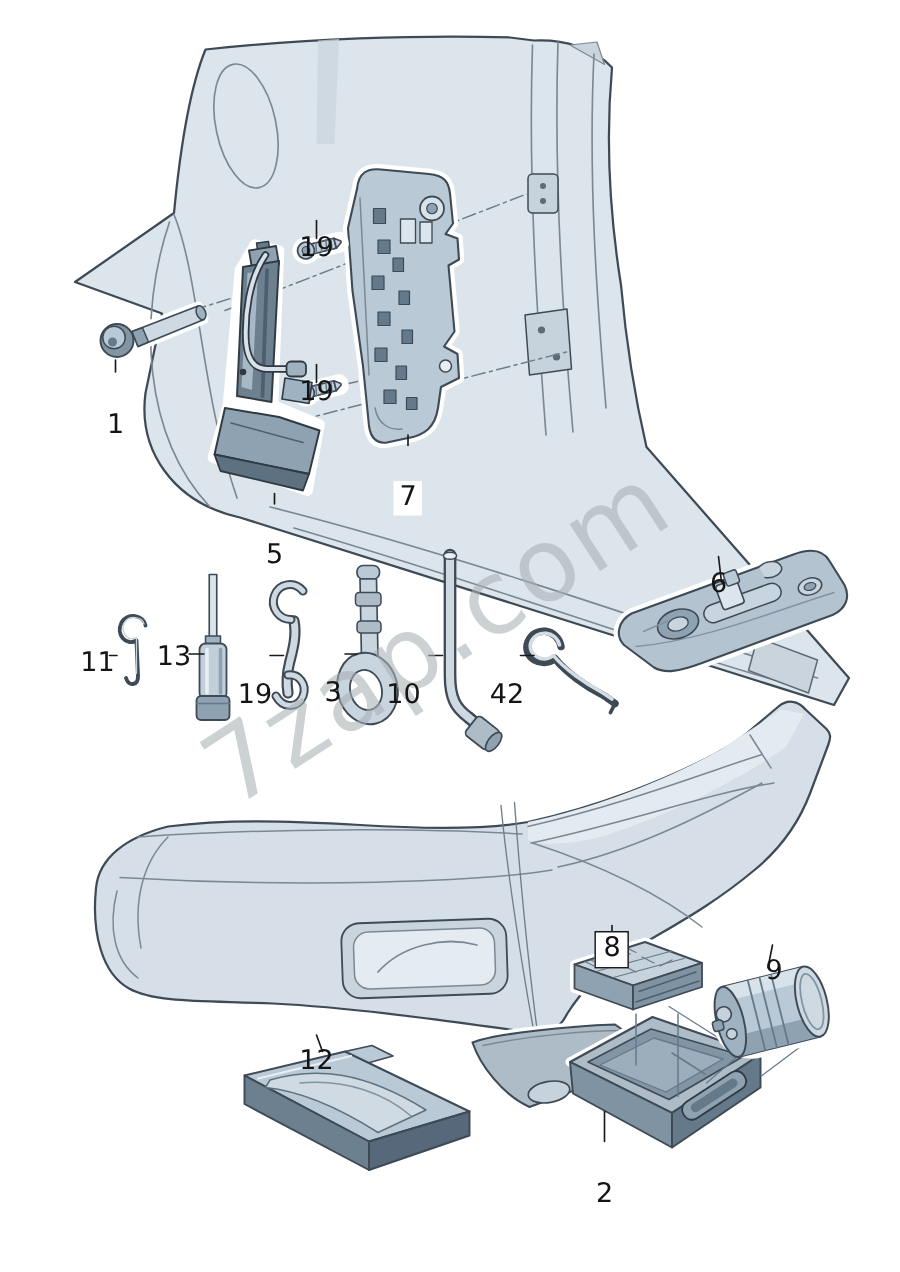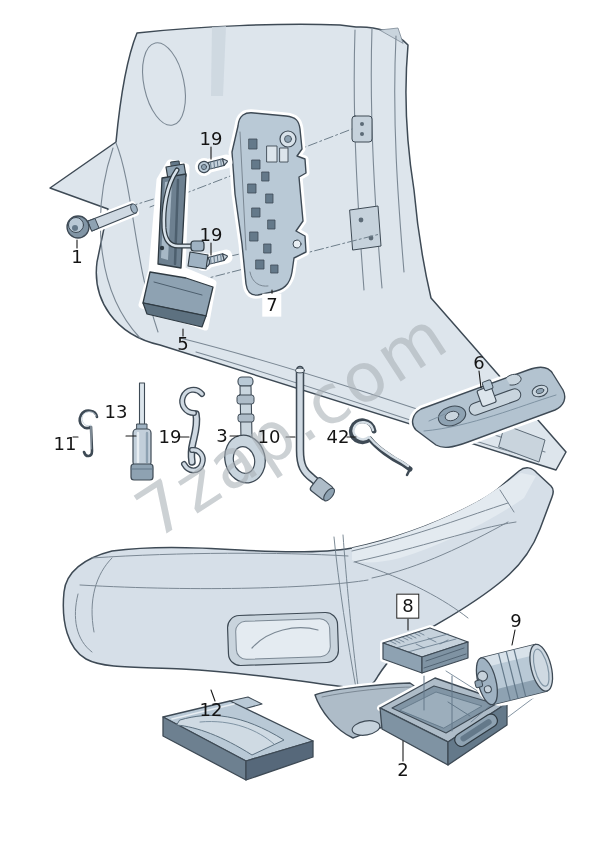--- a/index.html
+++ b/index.html
@@ -14,21 +14,21 @@
   .wm {
     position:absolute; left:292px; top:424px;
     transform: translate(-50%,-50%) rotate(-33deg);
     font-size: 68px; letter-spacing: 3px; color:#a9b0b6; opacity:.58;
     white-space: nowrap; pointer-events:none; z-index: 5;
   }
   .lbl {
     position:absolute; z-index:10;
     transform: translate(-50%,-50%);
     font: 400 18px/1.15 "DejaVu Sans","Liberation Sans",sans-serif;
-    color:#141414; text-align:center;
+    color:#141414; text-align:center;margin-top:27px;
   }
   .lbl.bg { background:#fff; padding:1px 4px; }
   .lbl.boxed { background:#fff; border:1.6px solid #1c1c1c; padding:1px 5px; }
 </style>
 </head>
 <body>
 
 <div id="canvas">
 
 <svg width="600" height="848" viewBox="0 0 600 848">
@@ -320,25 +320,25 @@
   </g>
 </svg>
 
   <div class="wm">7zap.com</div>
 
   <span class="lbl" style="left:211px;top:139px">19</span>
   <span class="lbl" style="left:211px;top:235px">19</span>
   <span class="lbl" style="left:77px;top:257px">1</span>
   <span class="lbl" style="left:183px;top:344px">5</span>
   <span class="lbl bg" style="left:272px;top:305px">7</span>
-  <span class="lbl" style="left:65px;top:444px">11</span>
+  <span class="lbl" style="left:65px;top:416px">11</span>
   <span class="lbl" style="left:116px;top:412px">13</span>
   <span class="lbl" style="left:170px;top:437px">19</span>
   <span class="lbl" style="left:222px;top:436px">3</span>
   <span class="lbl" style="left:269px;top:437px">10</span>
   <span class="lbl" style="left:338px;top:437px">42</span>
   <span class="lbl" style="left:479px;top:363px">6</span>
   <span class="lbl boxed" style="left:408px;top:606px">8</span>
   <span class="lbl" style="left:516px;top:621px">9</span>
-  <span class="lbl" style="left:211px;top:710px">12</span>
+  <span class="lbl" style="left:211px;top:681px">12</span>
   <span class="lbl" style="left:403px;top:770px">2</span>
 
 </div>
 
 </body></html>

